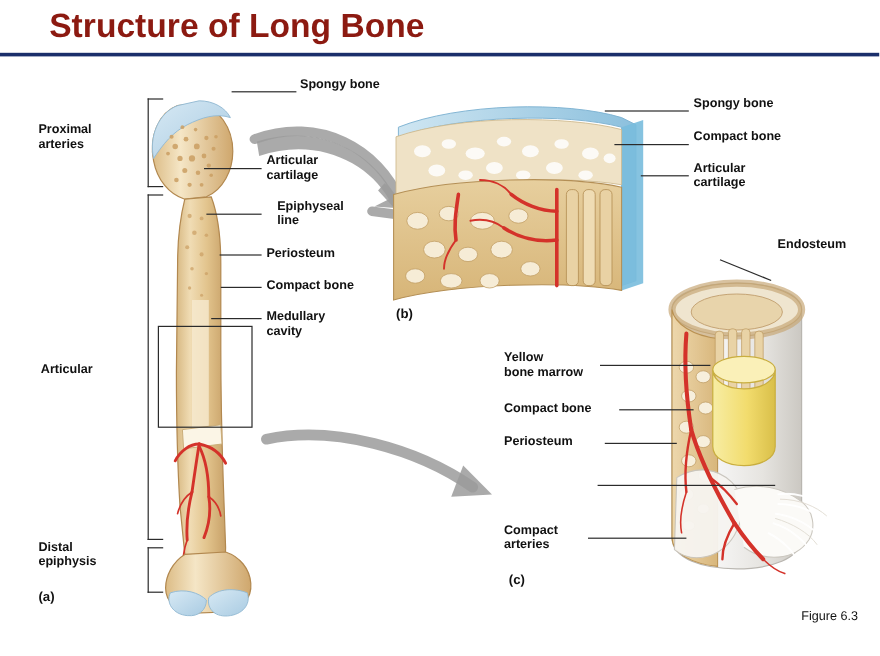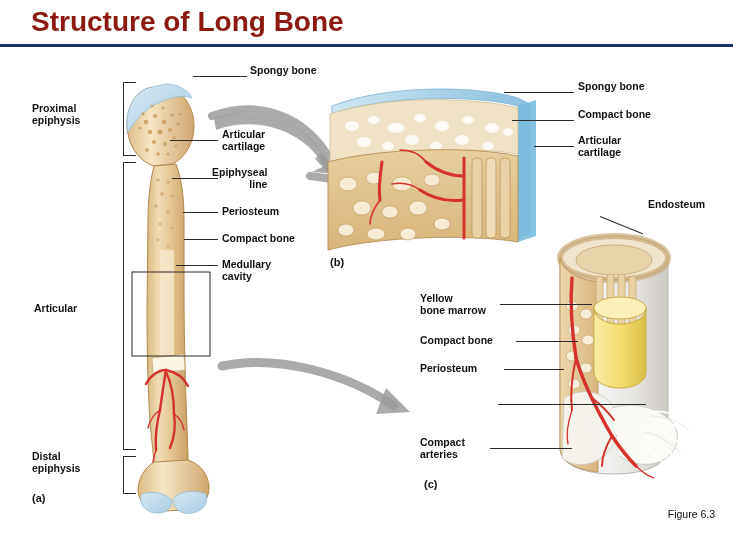--- a/index.html
+++ b/index.html
@@ -19,21 +19,21 @@
   }
   
   #title-bar {
     position: absolute;
     left: 0; top: 0;
     width: 733px;
     height: 46px;
   }
   #page-title {
     position: absolute;
-    left: 31px;
+    left: 41px;
     top: 6px;
     font-size: 28px;
     font-weight: bold;
     color: #8c1a11;
     letter-spacing: 0px;
     white-space: nowrap;
   }
   #title-rule {
     position: absolute;
     left: 0;
@@ -201,34 +201,34 @@
 
       <rect x="22" y="202" width="78" height="84" fill="none" stroke="#2b2b2b" stroke-width="1"></rect>
     </svg>
   </div>
 
   <div class="bracket" style="left:123px; top:82px; width:12px; height:72px;"></div>
   <div class="bracket" style="left:123px; top:162px; width:12px; height:286px;"></div>
   <div class="bracket" style="left:123px; top:456px; width:12px; height:36px;"></div>
 
   <div class="lbl" style="left:32px; top:102px; width:84px;">Proximal
-epiphysis</div>
+arteries</div>
   <div class="lbl" style="left:34px; top:302px; width:84px;">Articular</div>
   <div class="lbl" style="left:32px; top:450px; width:84px;">Distal
 epiphysis</div>
   <div class="panel-id" style="left:32px; top:492px;">(a)</div>
 
   <div class="lbl" style="left:250px; top:64px;">Spongy bone</div>
   <div class="leader" style="left:193px; top:76px; width:54px;"></div>
 
   <div class="lbl" style="left:222px; top:128px;">Articular
 cartilage</div>
   <div class="leader" style="left:170px; top:140px; width:48px;"></div>
 
-  <div class="lbl" style="left:212px; top:166px;text-align:right;">Epiphyseal
+  <div class="lbl" style="left:231px; top:166px;">Epiphyseal
 line</div>
   <div class="leader" style="left:172px; top:178px; width:46px;"></div>
 
   <div class="lbl" style="left:222px; top:205px;">Periosteum</div>
   <div class="leader" style="left:183px; top:212px; width:35px;"></div>
 
   <div class="lbl" style="left:222px; top:232px;">Compact bone</div>
   <div class="leader" style="left:184px; top:239px; width:34px;"></div>
 
   <div class="lbl" style="left:222px; top:258px;">Medullary

